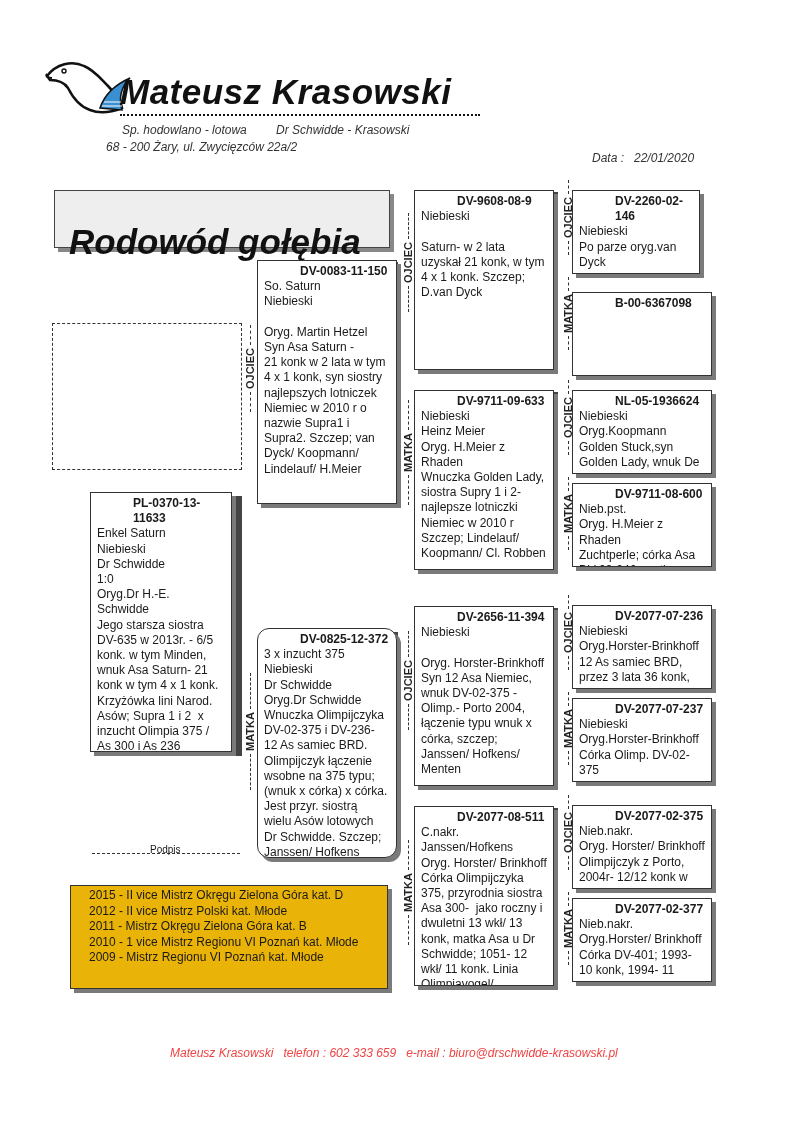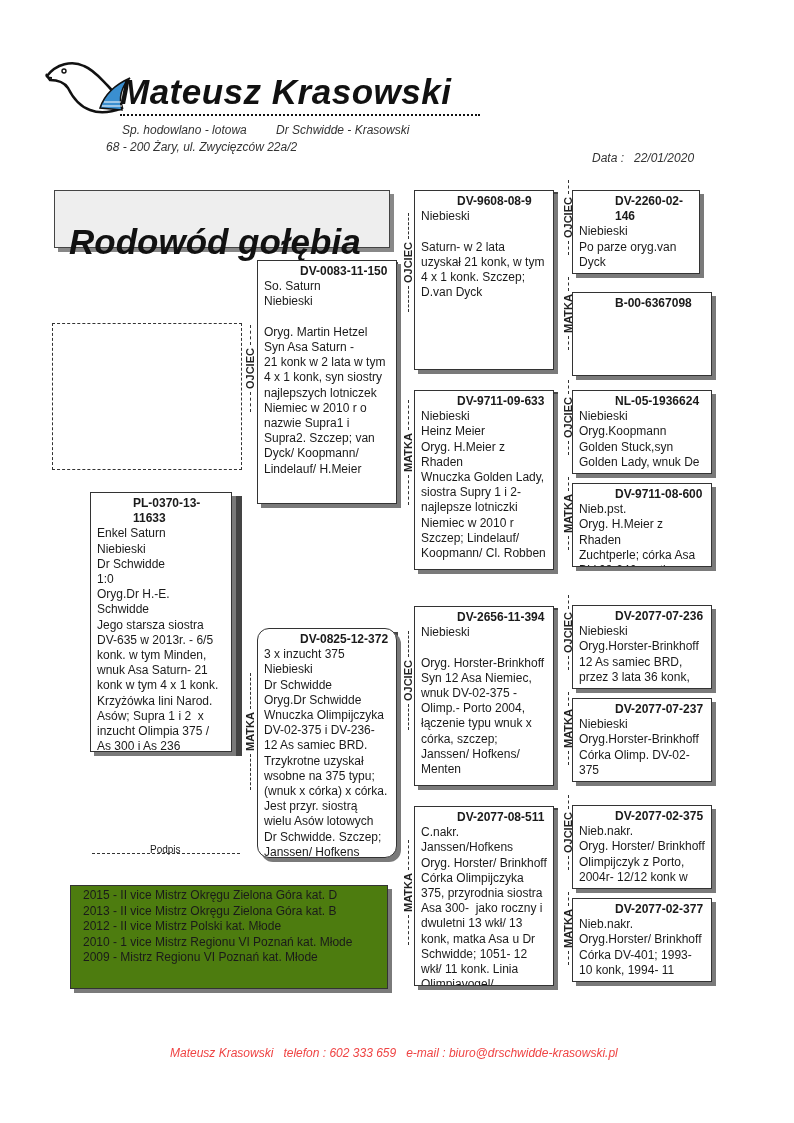--- a/index.html
+++ b/index.html
@@ -18,21 +18,21 @@
           font-size:12px; line-height:15.2px; padding:3px 6px; box-sizing:border-box; overflow:hidden; }
   .card .ring { font-weight:bold; display:block;padding-left:36px; }
   .card .line { display:block; white-space:pre-wrap; }
   .vlabel { position:absolute; font-size:11px; font-weight:bold; color:#222; transform:rotate(-90deg); transform-origin:left top;
             white-space:nowrap; display:flex; align-items:center; gap:3px; }
   .vlabel .dash { display:inline-block; border-top:1px dashed #333; }
   .conn { position:absolute; background:#444; width:6px; }
   .sig-line { left:92px; top:853px; width:148px; border-top:1px dashed #333; }
   .sig-label { left:150px; top:844px; font-size:10px; }
   .achv { left:70px; top:885px; width:318px; height:104px; border:1px solid #333; box-shadow:4px 4px 0 #7a7a7a;
-          font-size:12px; line-height:15.5px; padding:2px 12px; box-sizing:border-box; background:#4d7c0f; }
+          font-size:12px; line-height:15.5px; padding:2px 18px; box-sizing:border-box; background:#eab308; }
   .achv div { white-space:nowrap; }
   .footer { left:170px; top:1046px; font-size:12px; font-style:italic; color:#ef4444; white-space:pre; }
 </style>
 </head>
 <body>
 
 <svg class="abs logo-bird" viewBox="0 0 140 66">
   <path d="M5 20 C 14 8, 30 4, 42 10 C 52 14, 58 22, 66 30 C 70 34, 74 40, 78 44 L 80 52 C 70 56, 58 58, 48 54 C 36 50, 30 40, 26 32 C 22 26, 16 24, 8 24 Z" fill="#fff" stroke="#111" stroke-width="2.5"></path>
   <path d="M10 22 C 6 22, 3 20, 5 18" fill="none" stroke="#111" stroke-width="2"></path>
   <circle cx="22" cy="15" r="2" fill="none" stroke="#111" stroke-width="1.4"></circle>
@@ -111,21 +111,21 @@
 
 <div class="card" style="left:257px;top:628px;width:140px;height:230px;border-radius:12px;">
   <span class="ring">DV-0825-12-372</span>
   <span class="line">3 x inzucht 375</span>
   <span class="line">Niebieski</span>
   <span class="line">Dr Schwidde</span>
   <span class="line">Oryg.Dr Schwidde</span>
   <span class="line">Wnuczka Olimpijczyka</span>
   <span class="line">DV-02-375 i DV-236-</span>
   <span class="line">12 As samiec BRD.</span>
-  <span class="line">Trzykrotne uzyskał</span>
+  <span class="line">Olimpijczyk łączenie</span>
   <span class="line">wsobne na 375 typu;</span>
   <span class="line">(wnuk x córka) x córka.</span>
   <span class="line">Jest przyr. siostrą</span>
   <span class="line">wielu Asów lotowych</span>
   <span class="line">Dr Schwidde. Szczep;</span>
   <span class="line">Janssen/ Hofkens</span>
 </div>
 
 <div class="vlabel" style="left:402px;top:312px;">
     <span class="dash" style="width:26px"></span>
@@ -290,19 +290,19 @@
   <span class="line">Oryg.Horster/ Brinkhoff</span>
   <span class="line">Córka DV-401; 1993-</span>
   <span class="line">10 konk, 1994- 11</span>
 </div>
 
 <div class="abs sig-line"></div>
 <div class="abs sig-label">Podpis</div>
 
 <div class="abs achv">
   <div>2015 - II vice Mistrz Okręgu Zielona Góra kat. D</div>
-  <div>2013 - II vice Mistrz Okręgu Zielona Góra kat. B</div>
   <div>2012 - II vice Mistrz Polski kat. Młode</div>
+  <div>2011 - Mistrz Okręgu Zielona Góra kat. B</div>
   <div>2010 - 1 vice Mistrz Regionu VI Poznań kat. Młode</div>
   <div>2009 -  Mistrz Regionu VI Poznań kat. Młode</div>
 </div>
 
 <div class="abs footer"><span>Mateusz Krasowski</span>   <span>telefon :</span> <span>602 333 659</span>   <span>e-mail :</span> <span>biuro@drschwidde-krasowski.pl</span></div>
 
 </body></html>

